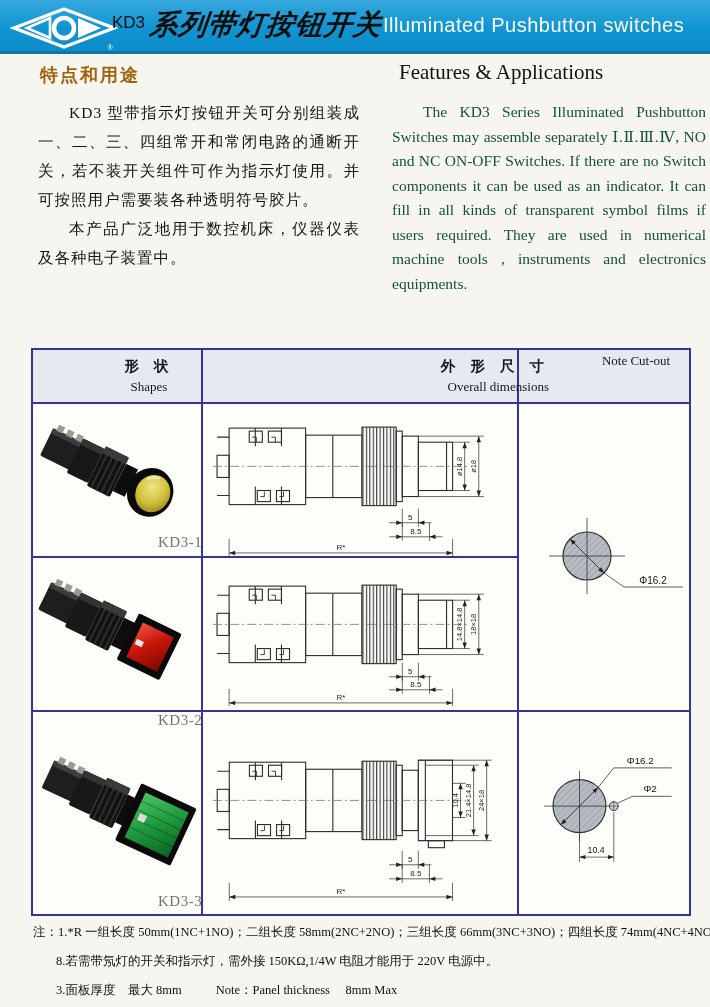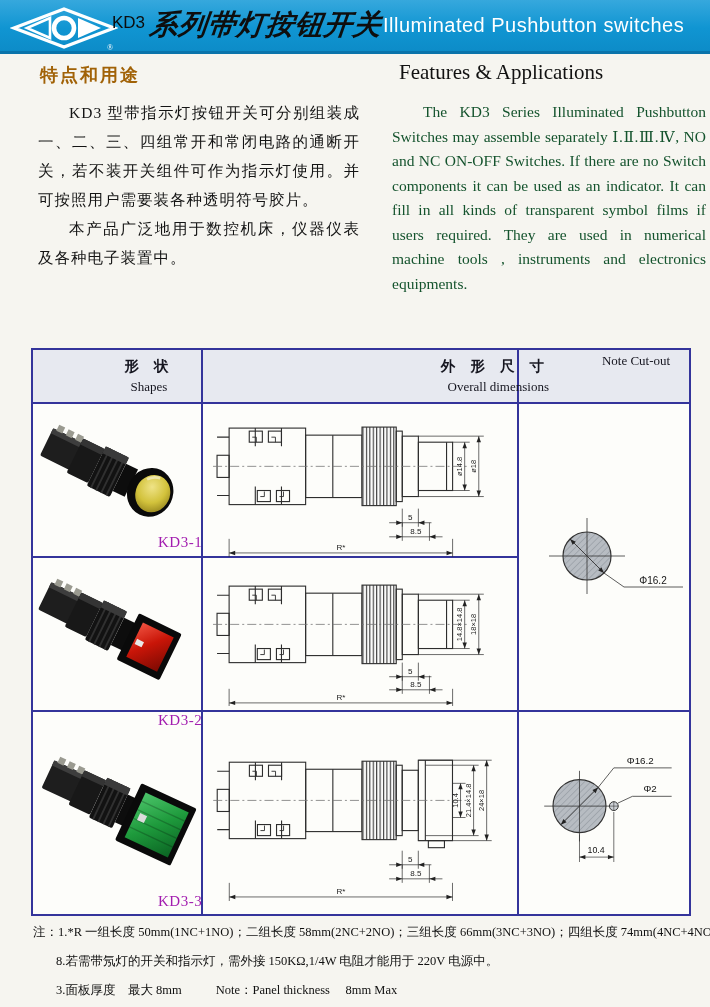--- a/index.html
+++ b/index.html
@@ -33,21 +33,21 @@
 
   
   .spec-table{left:31px;top:348px;width:656px;height:564px;border:2px solid #34349b;
               background:#fdfdfa;}
   .tline{position:absolute;background:#34349b;}
   .thead-bg{position:absolute;left:0;top:0;width:656px;height:52px;background:#e7e9f0;}
   .th{position:absolute;top:0;height:55px;text-align:center;color:#15151f;padding-left:32px;}
   .th .zh{display:block;margin-top:7px;font-size:14.5px;font-weight:bold;letter-spacing:5px;
           font-family:"DejaVu Sans","Liberation Sans",sans-serif;}
   .th .en{display:block;margin-top:3px;font-size:13px;}
-  .model-label{position:absolute;font-size:15px;color:#a21caf;letter-spacing:0.5px;}
+  .model-label{position:absolute;font-size:15px;color:#737373;letter-spacing:0.5px;}
 
   .cellbox{position:absolute;}
 
   
   .note{position:absolute;font-size:12.5px;color:#101010;white-space:nowrap;}
   .note .en-part{margin-left:34px;}
 </style>
 </head>
 <body>
 

